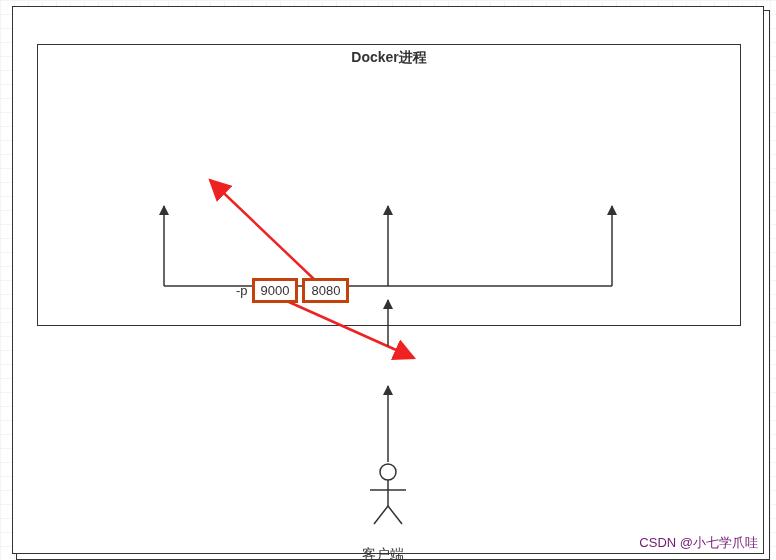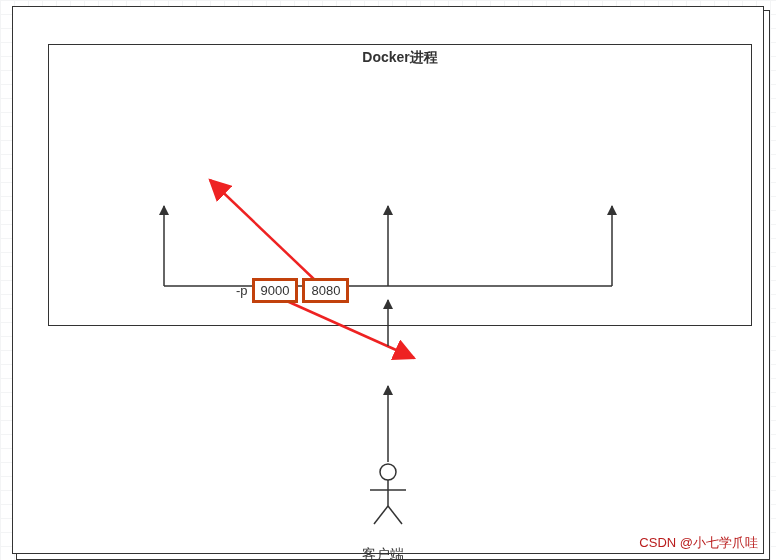--- a/index.html
+++ b/index.html
@@ -23,21 +23,21 @@
   }
   .canvas { position:absolute; left:12px; top:6px; width:752px; height:548px; }
 
   .box { position:absolute; border:1px solid #333; background:#fff; }
 
   
   .pm { left:0; top:0; width:752px; height:412px; border-width:1.5px; }
   .pm-title { text-align:center; font-weight:bold; font-size:16px; padding:6px 0 4px; }
 
   
-  .dp { left:36px; top:38px; width:704px; height:282px; z-index:1; }
+  .dp { left:25px; top:38px; width:704px; height:282px; z-index:1; }
   .dp-title { text-align:center; font-weight:bold; font-size:14px; padding:4px 0 2px; }
 
   
   .dc { top:68px; width:192px; height:126px; position:absolute; background:#fff; }
   .dc1 { left:56px; }
   .dc2 { left:280px; }
   .dc3 { left:504px; }
   .dc .fill { position:absolute; inset:0; border:1px solid #333; background:#fff; }
   .dc:before { content:""; position:absolute; left:4px; top:4px; width:100%; height:100%; border:1px solid #333; background:#fff; }
   .dc-title { position:absolute; left:0; right:0; top:6px; text-align:center; font-size:11px; color:#555; }
@@ -56,21 +56,21 @@
   .hostfw { left:30px; top:340px; width:692px; height:34px; }
   .hostfw:before { content:""; position:absolute; left:4px; top:4px; width:100%; height:100%; border:1px solid #333; background:#fff; }
   .hostfw .inner { position:absolute; inset:0; border:1px solid #333; background:#fff;
     display:flex; align-items:center; justify-content:center; font-size:13px; }
 
   
   svg.ovl { position:absolute; inset:0; width:100%; height:100%; pointer-events:none; z-index:4; }
   .actor-label { position:absolute; left:350px; top:540px; font-size:14px; font-weight:normal; }
 
   
-  .wm { position:absolute; right:18px; bottom:8px; font-size:13px; color:#b91c1c; }
+  .wm { position:absolute; right:18px; bottom:8px; font-size:13px; color:#701a75; }
 </style>
 </head>
 <body>
 
 <div class="grid"></div>
 
 <div class="canvas">
 
   <div class="box pm">
     <div class="pm-title">Linux操作系统物理机</div>

